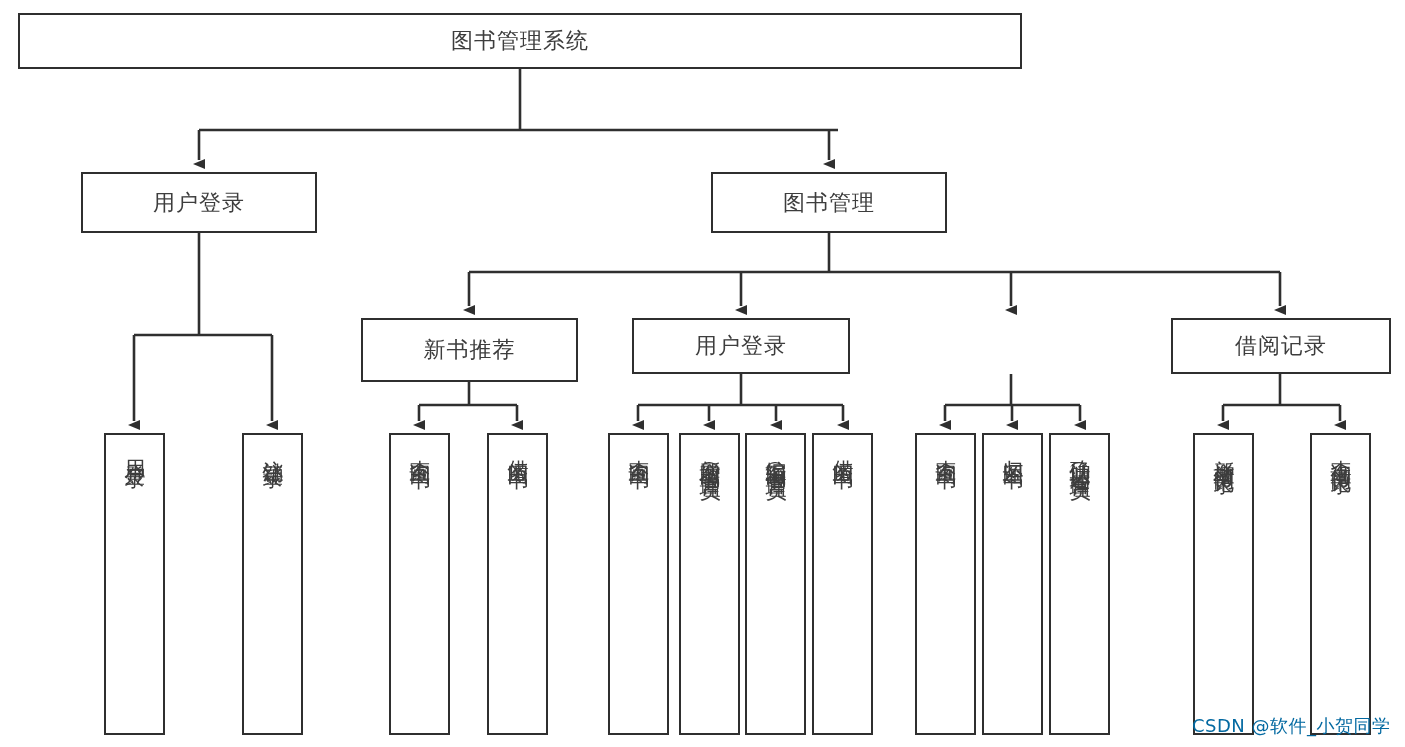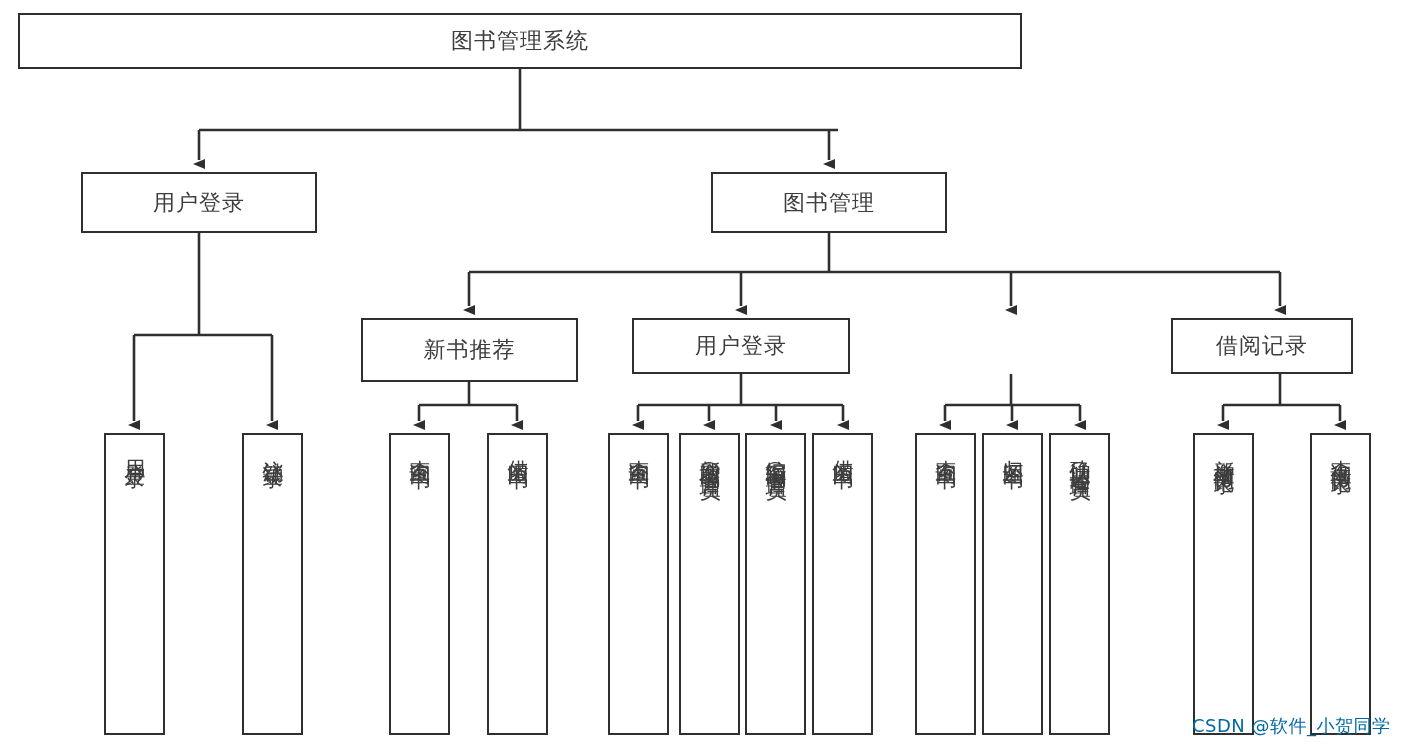--- a/index.html
+++ b/index.html
@@ -145,21 +145,21 @@
   <div class="node horiz" id="n-l2-1" style="left: 711px; top: 172px; width: 236px; height: 61px;">
     <span class="node-label">图书管理</span>
   </div>
 
   <div class="node horiz" id="n-l3-0" style="left: 361px; top: 318px; width: 217px; height: 64px;">
     <span class="node-label">新书推荐</span>
   </div>
   <div class="node horiz" id="n-l3-1" style="left: 632px; top: 318px; width: 218px; height: 56px;">
     <span class="node-label">用户登录</span>
   </div>
-  <div class="node horiz" id="n-l3-3" style="left: 1171px; top: 318px; width: 182px; height: 56px;">
+  <div class="node horiz" id="n-l3-3" style="left: 1171px; top: 318px; width: 220px; height: 56px;">
     <span class="node-label">借阅记录</span>
   </div>
 
   <div class="node vert" id="n-leaf-0" style="left: 104px; top: 433px; width: 61px; height: 302px;">
     <span class="node-label">用户登录</span>
   </div>
   <div class="node vert" id="n-leaf-1" style="left: 242px; top: 433px; width: 61px; height: 302px;">
     <span class="node-label">注销登录</span>
   </div>
   <div class="node vert" id="n-leaf-2" style="left: 389px; top: 433px; width: 61px; height: 302px;">

